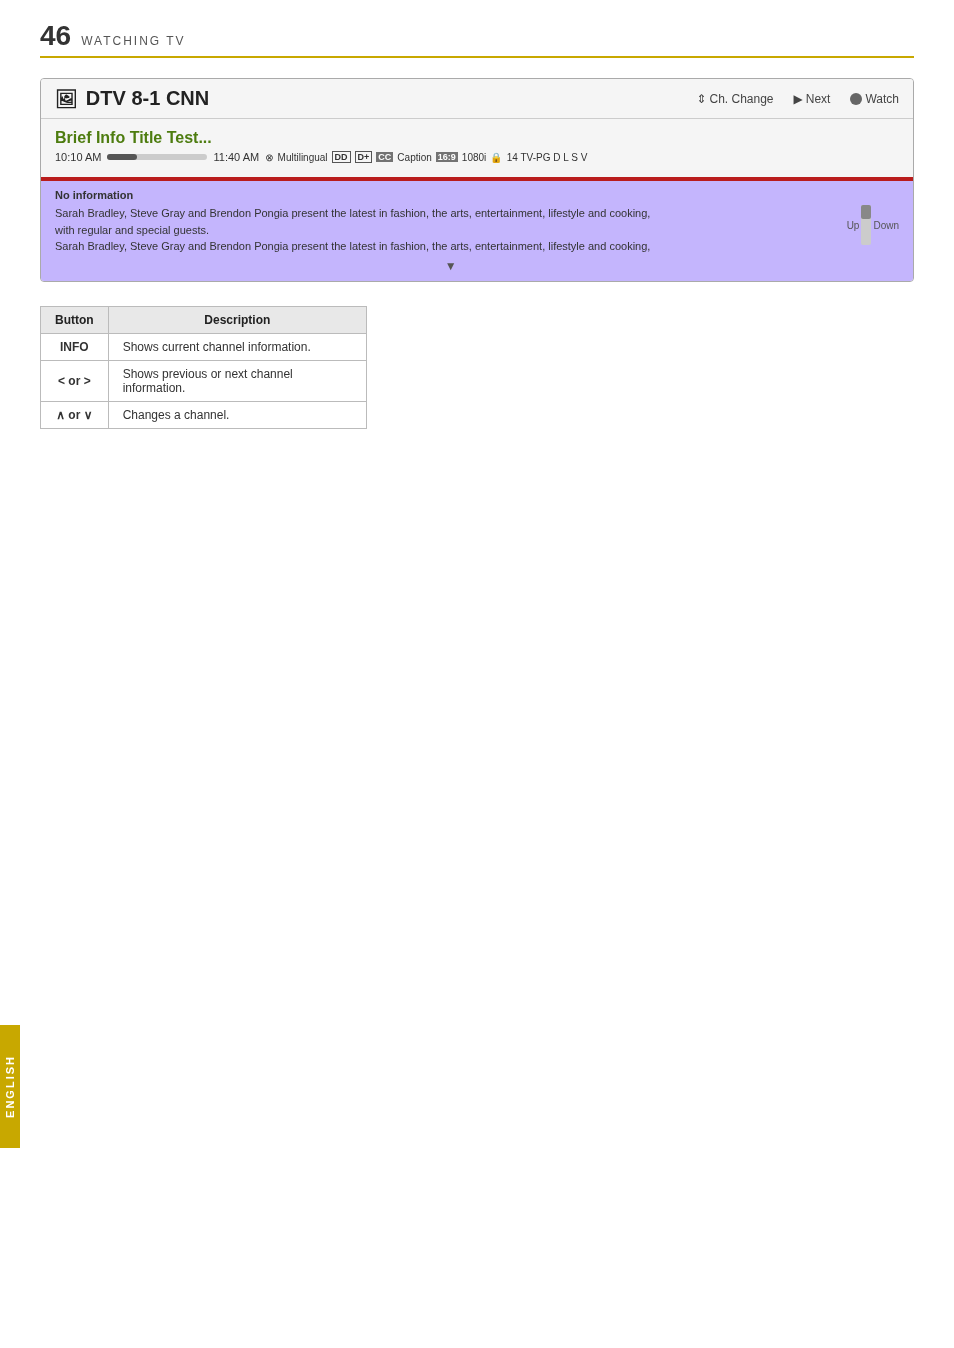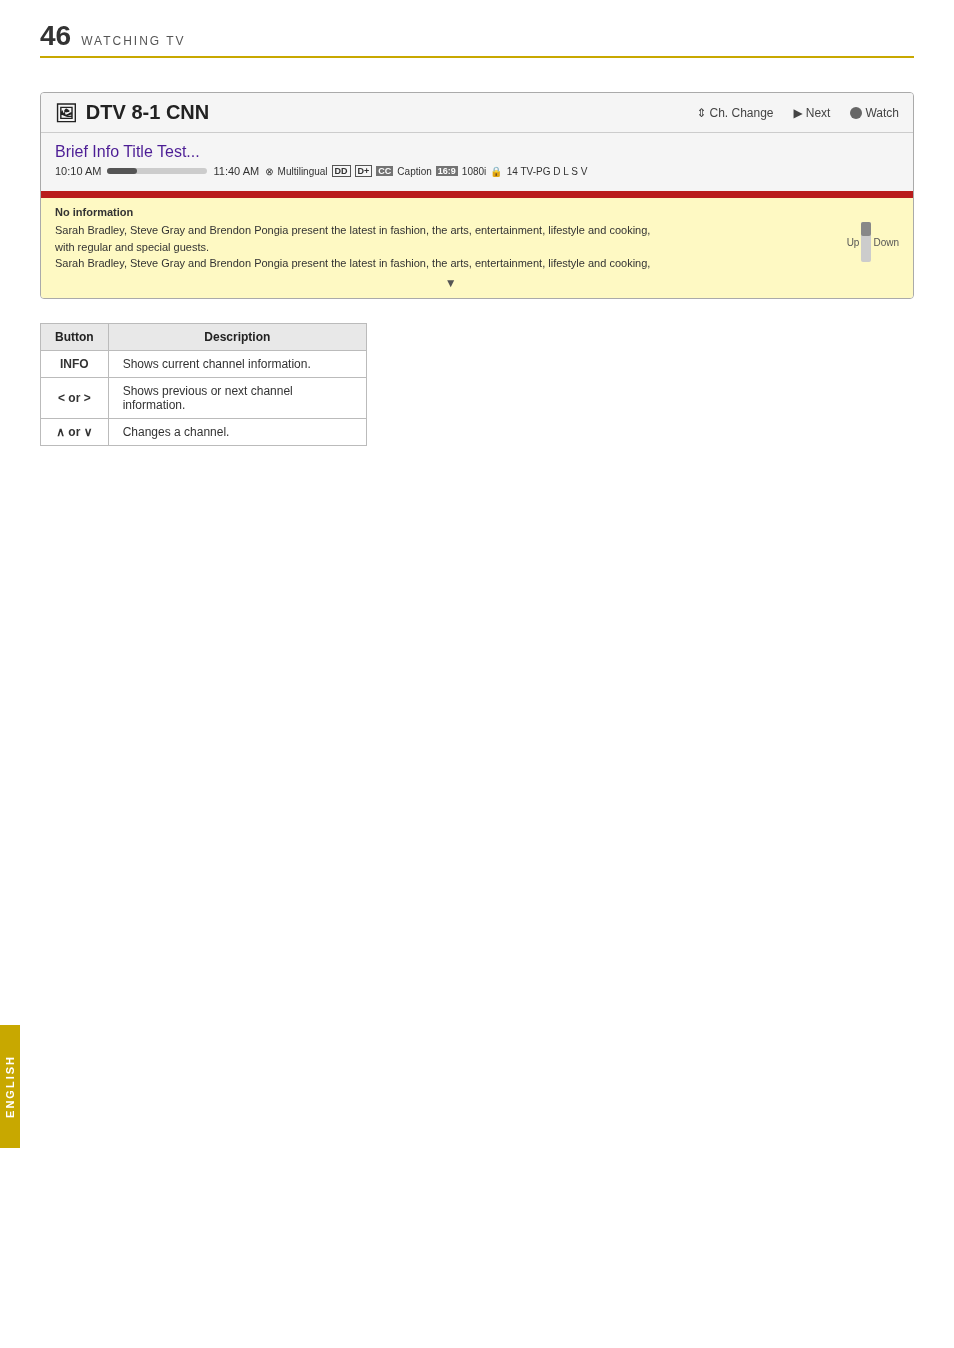--- a/index.html
+++ b/index.html
@@ -10,21 +10,21 @@
       min-height: 1348px;
       position: relative;
       padding: 20px 40px;
     }
 
     
     .page-header {
       display: flex;
       align-items: baseline;
       gap: 10px;
-      margin-bottom: 34px;
+      margin-bottom: 20px;
       border-bottom: 2px solid #c8a800;
       padding-bottom: 4px;
     }
     .page-number {
       font-size: 28px;
       font-weight: bold;
       color: #333;
     }
     .page-title {
       font-size: 12px;
@@ -103,22 +103,22 @@
     }
 
     
     .program-section {
       padding: 10px 14px 6px 14px;
       background: #f5f5f5;
     }
 
     .program-title {
       font-size: 16px;
-      font-weight: normal;
-      color: #4c1d95;
+      font-weight: bold;
+      color: #4d7c0f;
       margin-bottom: 4px;
     }
 
     .time-row {
       display: flex;
       align-items: center;
       gap: 6px;
       font-size: 11px;
       color: #333;
       margin-bottom: 8px;
@@ -164,22 +164,22 @@
       background: #737373;
       color: #fff;
       padding: 0 2px;
       font-size: 9px;
       font-weight: bold;
     }
 
     
     .description-section {
       padding: 8px 14px;
-      background: #fef9c3;
-      border-top: 7px solid #b91c1c;
+      background: #c4b5fd;
+      border-top: 4px solid #b91c1c;
     }
 
     .no-info-label {
       font-size: 11px;
       color: #333;
       font-weight: bold;
       margin-bottom: 4px;
     }
 
     .desc-text {

